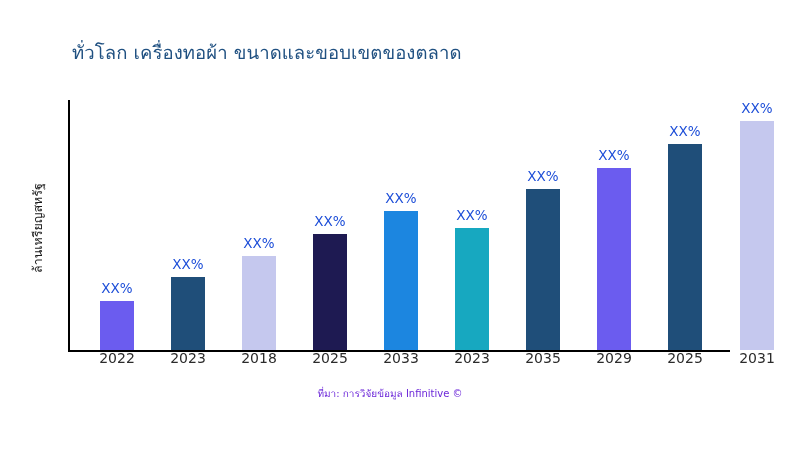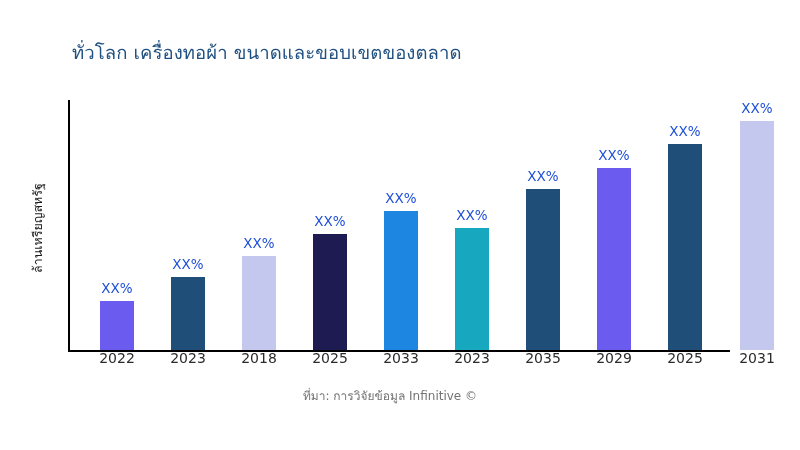--- a/index.html
+++ b/index.html
@@ -97,22 +97,22 @@
     color: #E8241C;
     white-space: nowrap;
   }
 
   
   #source-note {
     position: absolute;
     left: 0; right: 0;
     top: 386px;
     text-align: center;
-    font-size: 12px;
-    color: #737373;
+    font-size: 10px;
+    color: #6d28d9;
   }
 </style>
 </head>
 <body>
 
 <div id="page">
 
   <div id="chart-title">ทั่วโลก เครื่องทอผ้า ขนาดและขอบเขตของตลาด</div>
 
   <div id="y-axis-label">ล้านเหรียญสหรัฐ</div>

